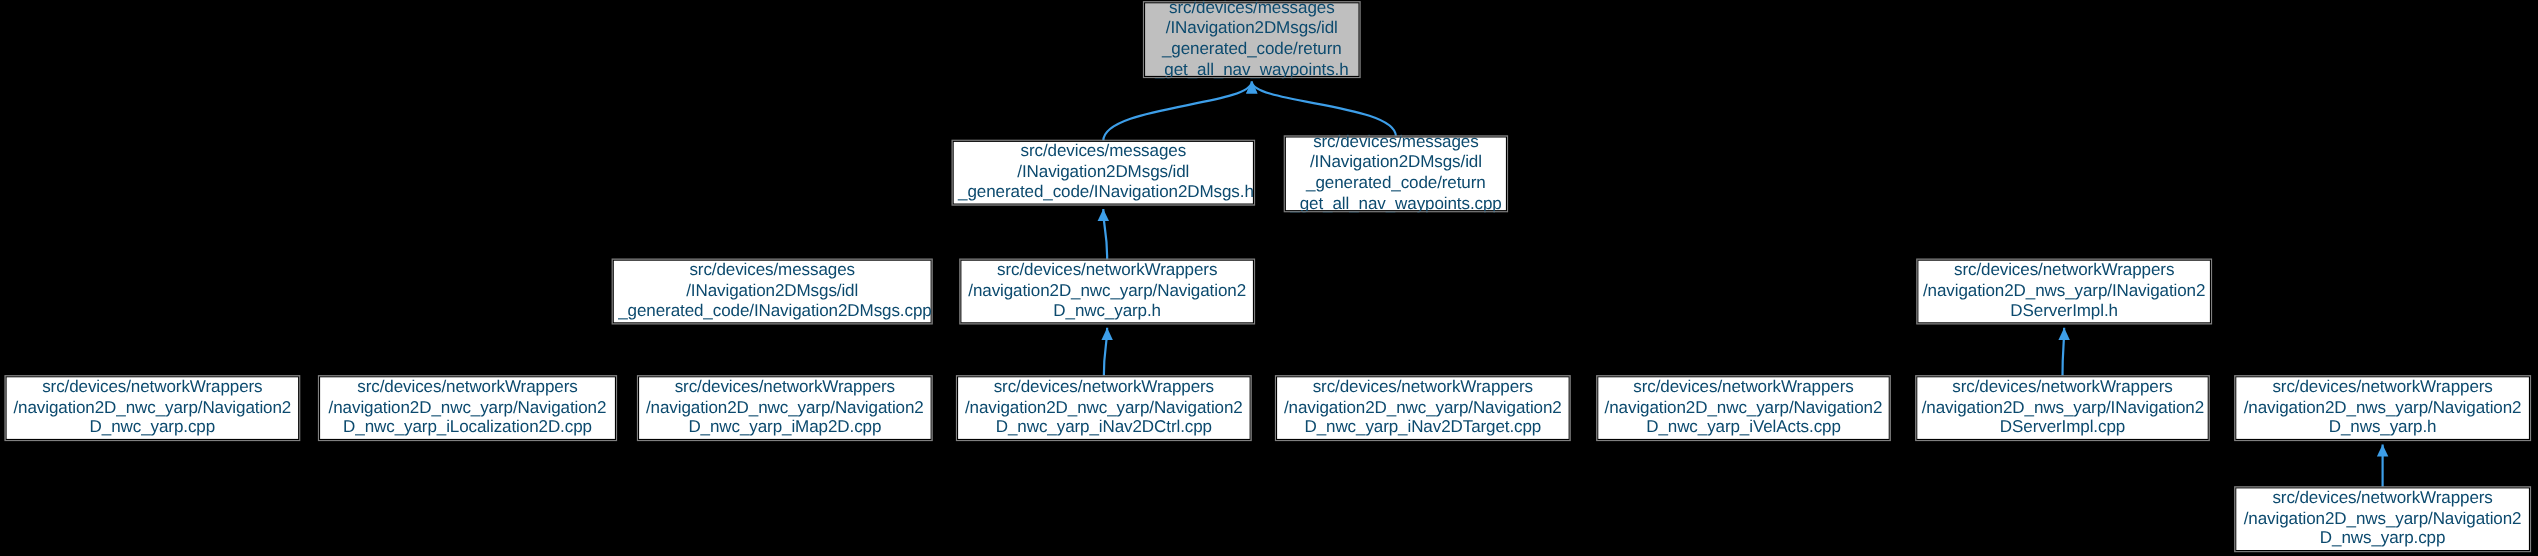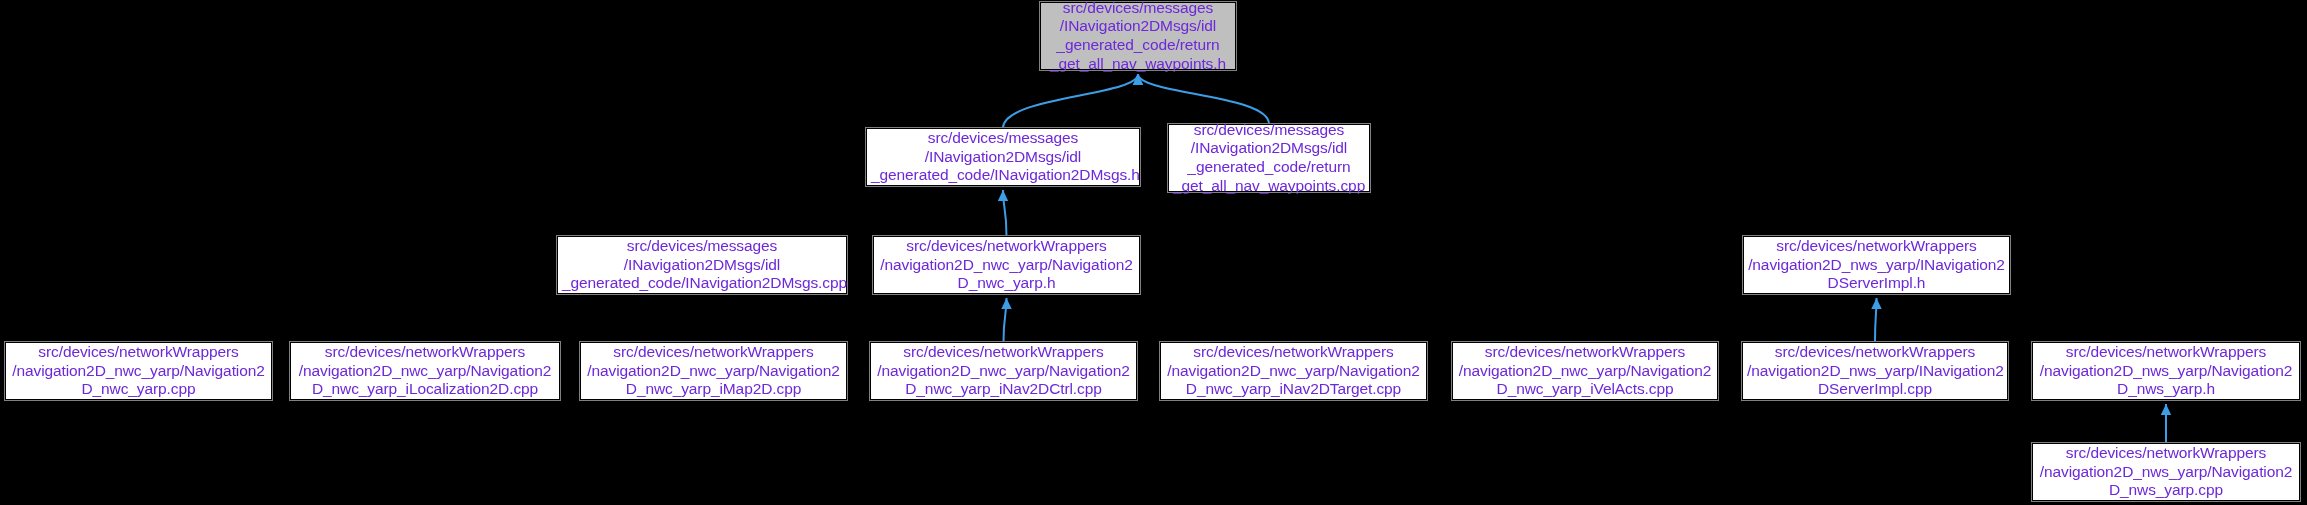--- a/index.html
+++ b/index.html
@@ -22,21 +22,21 @@
     width: 2307px;
     height: 505px;
     pointer-events: none;
   }
   .node {
     position: absolute;
     box-sizing: border-box;
     border: 1px solid #000000;
     outline: 1px solid #808080;
     background: #ffffff;
-    color: #6d28d9;
+    color: #0c4a6e;
     font-size: 15.5px;
     line-height: 18.6px;
     text-align: center;
     display: flex;
     align-items: center;
     justify-content: center;
     padding: 2px 4px;
     white-space: pre-line;
     letter-spacing: -0.1px;
   }

